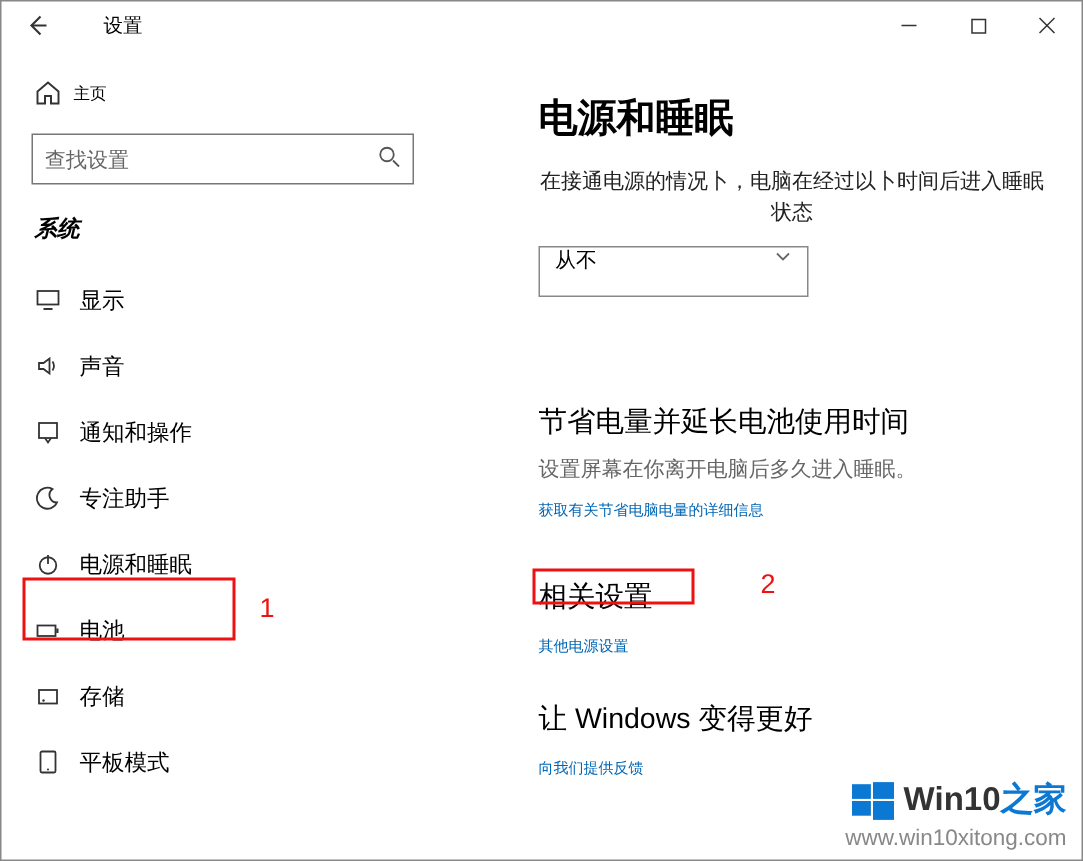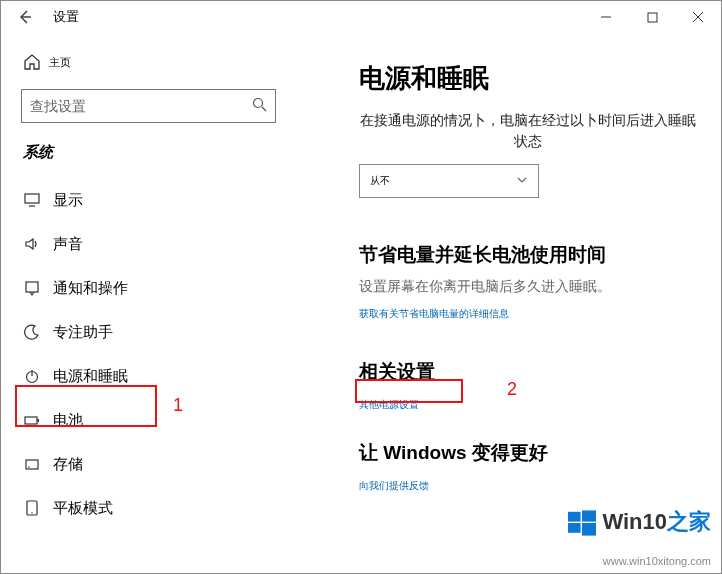--- a/index.html
+++ b/index.html
@@ -21,21 +21,21 @@
     display: flex;
     align-items: center;
     padding-left: 10px;
   }
   .titlebar .back-btn {
     width: 28px; height: 28px;
     display: inline-flex; align-items: center; justify-content: center;
     font-size: 16px; color: #333;
   }
   .titlebar .title {
-    margin-left: 14px;
+    margin-left: 30px;
     font-size: 13px;
   }
   .win-controls {
     margin-left: auto;
     display: flex;
   }
   .win-btn {
     width: 46px; height: 32px;
     display: flex; align-items: center; justify-content: center;
     font-size: 12px; color: #333;
@@ -123,28 +123,28 @@
   }
   .desc {
     font-size: 14px; color: #222;
     line-height: 1.5;
     margin-bottom: 12px;
     text-align: center;
   }
   .dropdown {
     width: 180px; height: 34px;
     border: 1px solid #888;
-    display: flex; align-items: center; justify-content: space-between;
-    padding: 0 10px; font-size: 10px;
-    margin-bottom: 44px;
+    display: flex; align-items: flex-start; justify-content: space-between;
+    padding: 0 10px; font-size: 14px;
+    margin-bottom: 70px;
   }
   .dropdown .chev { color: #666; font-size: 12px; }
 
   .section-h {
-    font-size: 19px; font-weight: 700;
+    font-size: 19px; font-weight: 400;
     margin-bottom: 10px;
   }
   .section-sub {
     font-size: 14px; color: #666;
     margin-bottom: 8px;
   }
   .link {
     color: #0066b4;
     font-size: 10px;
     display: inline-block;
@@ -169,21 +169,21 @@
   .watermark {
     position: absolute;
     right: 10px; bottom: 6px;
     text-align: right;
   }
   .wm-row1 { display: flex; align-items: flex-end; justify-content: flex-end; gap: 6px; }
   .wm-logo { width: 28px; height: 28px; }
   .wm-logo rect { fill: #0b78d4; }
   .wm-text1 { font-size: 22px; font-weight: 600; color: #333; }
   .wm-text1 .blue { color: #0b78d4; }
-  .wm-url { font-size: 11px; color: #888; margin-top: 18px; }
+  .wm-url { font-size: 15px; color: #888; margin-top: 2px; }
 </style>
 </head>
 <body>
 
 <div class="titlebar">
   <div class="back-btn">
     <svg width="16" height="16" viewBox="0 0 16 16">
         <path d="M10 2 L4 8 L10 14" fill="none" stroke="#333" stroke-width="1.4"></path>
         <path d="M4 8 H14" stroke="#333" stroke-width="1.4"></path>
       </svg>

